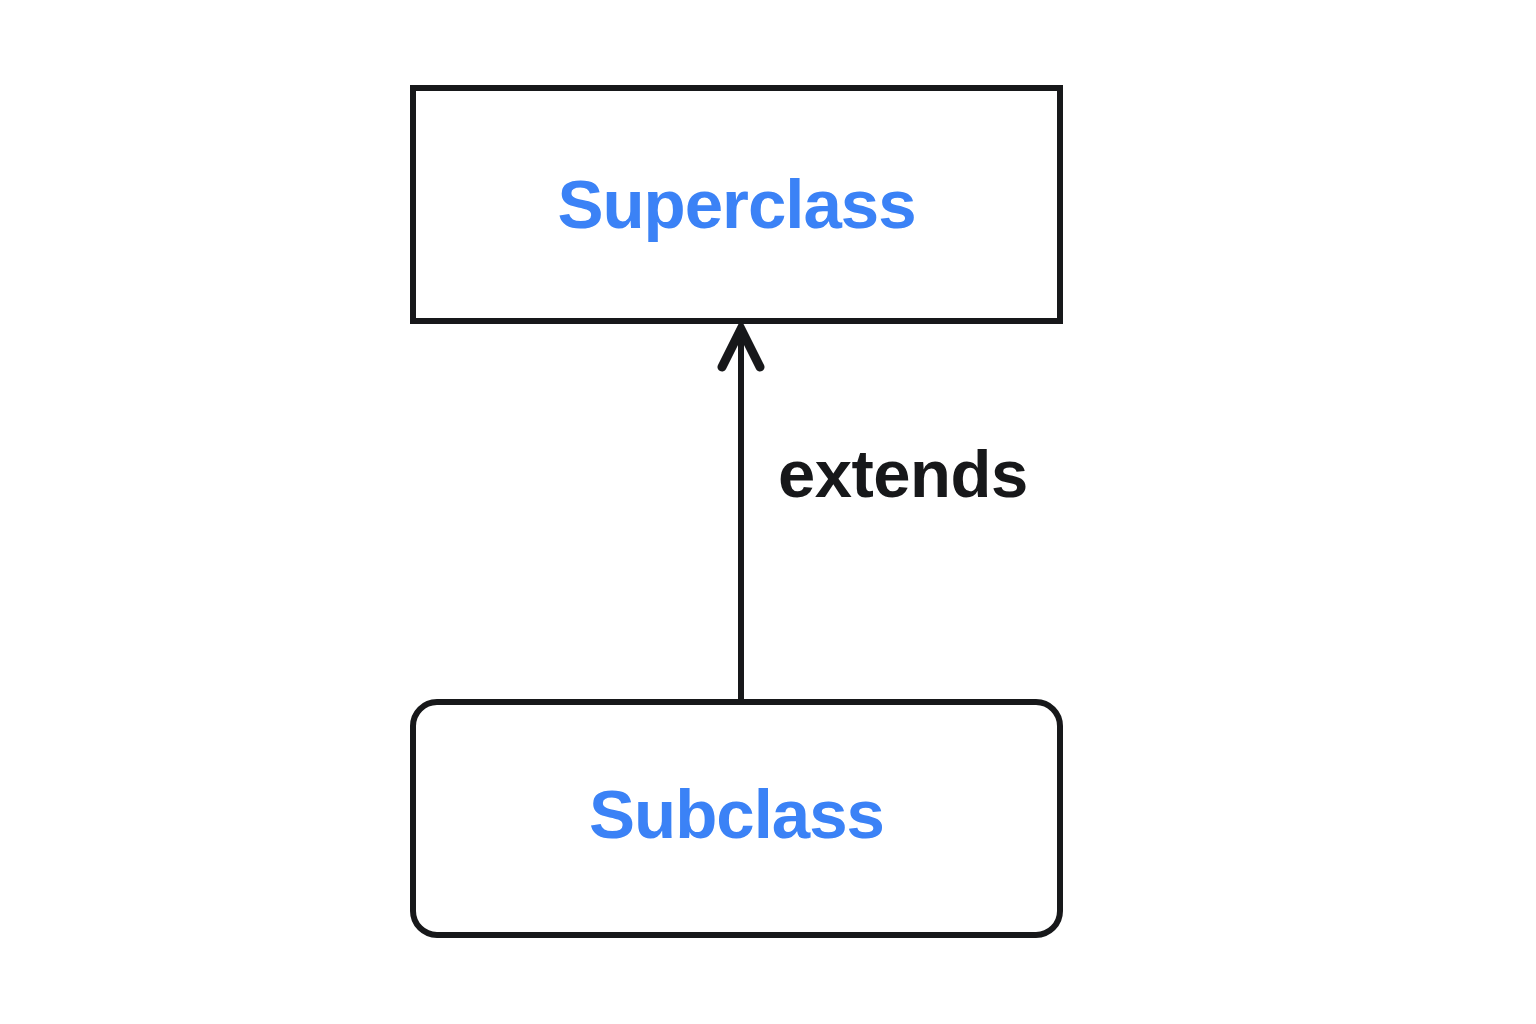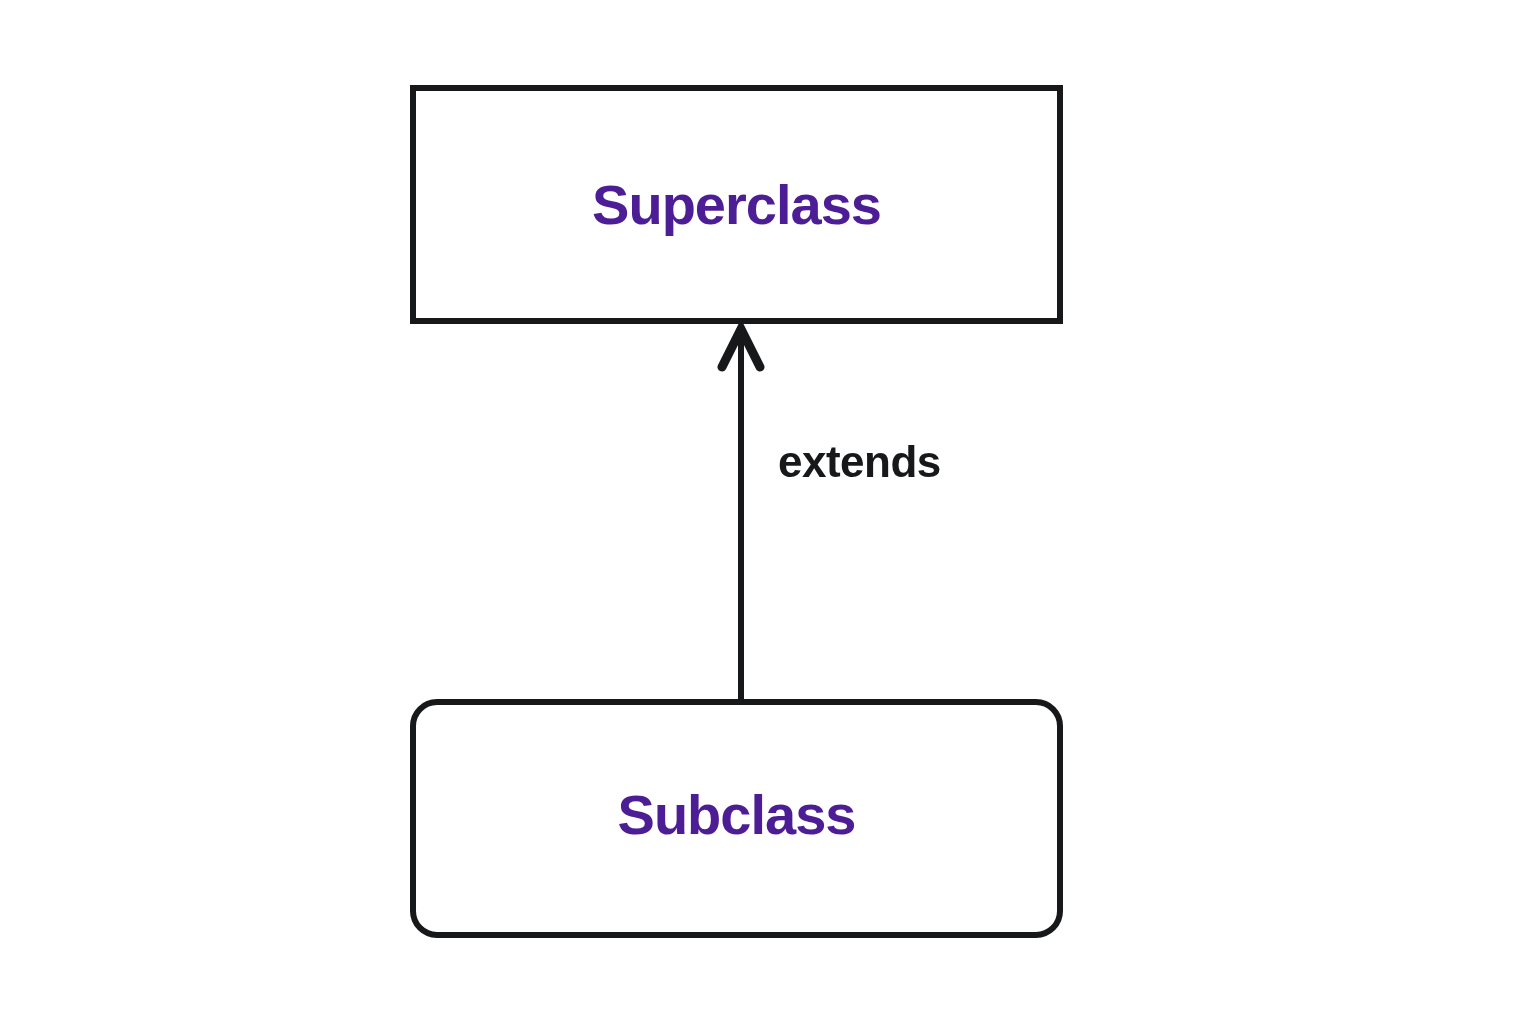--- a/index.html
+++ b/index.html
@@ -37,23 +37,23 @@
   #subclass-box {
     left: 410px;
     top: 699px;
     width: 653px;
     height: 239px;
     border-radius: 27px;
   }
   .class-name {
     font-family: "Liberation Sans", sans-serif;
     font-weight: bold;
-    font-size: 56px;
+    font-size: 69px;
     line-height: 1;
-    color: #4c1d95;
+    color: #3b82f6;
     letter-spacing: -1px;
     white-space: nowrap;
     user-select: none;
   }
   #subclass-box .class-name {
     position: relative;
     top: -4px;
   }
   #generalization-arrow {
     position: absolute;
@@ -62,21 +62,21 @@
     width: 1536px;
     height: 1024px;
     pointer-events: none;
   }
   #extends-label {
     position: absolute;
     left: 778px;
     top: 440px;
     font-family: "Liberation Sans", sans-serif;
     font-weight: bold;
-    font-size: 44px;
+    font-size: 67px;
     line-height: 1;
     color: #17181a;
     letter-spacing: -0.5px;
     white-space: nowrap;
     user-select: none;
   }
 </style>
 </head>
 <body>
 

